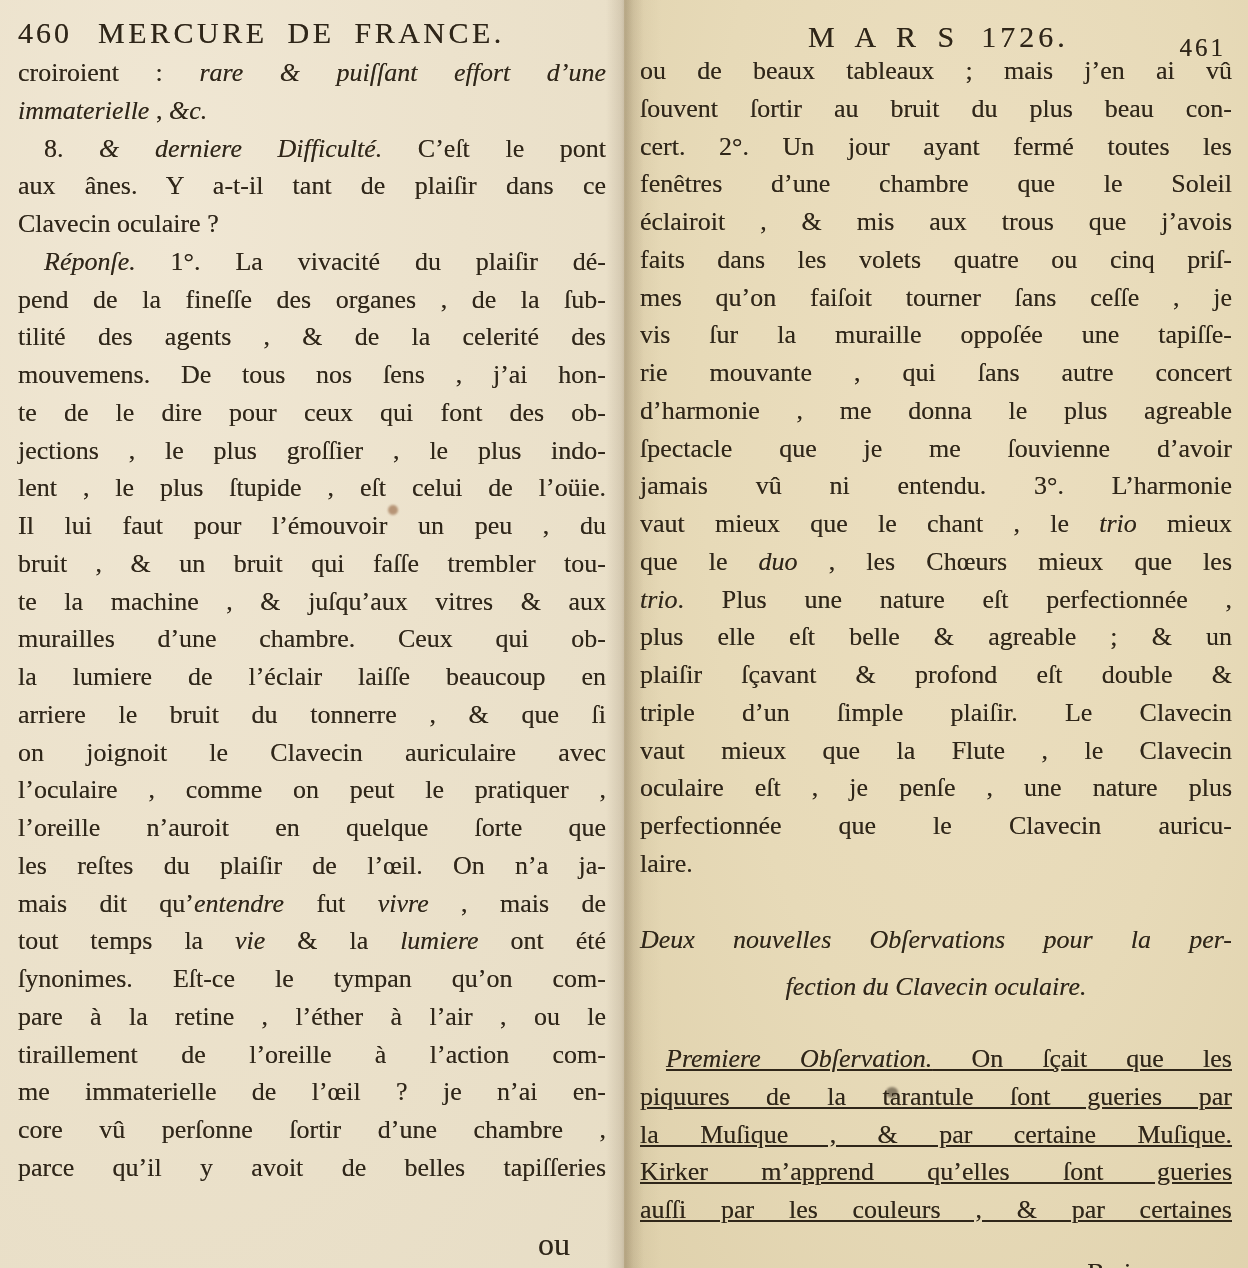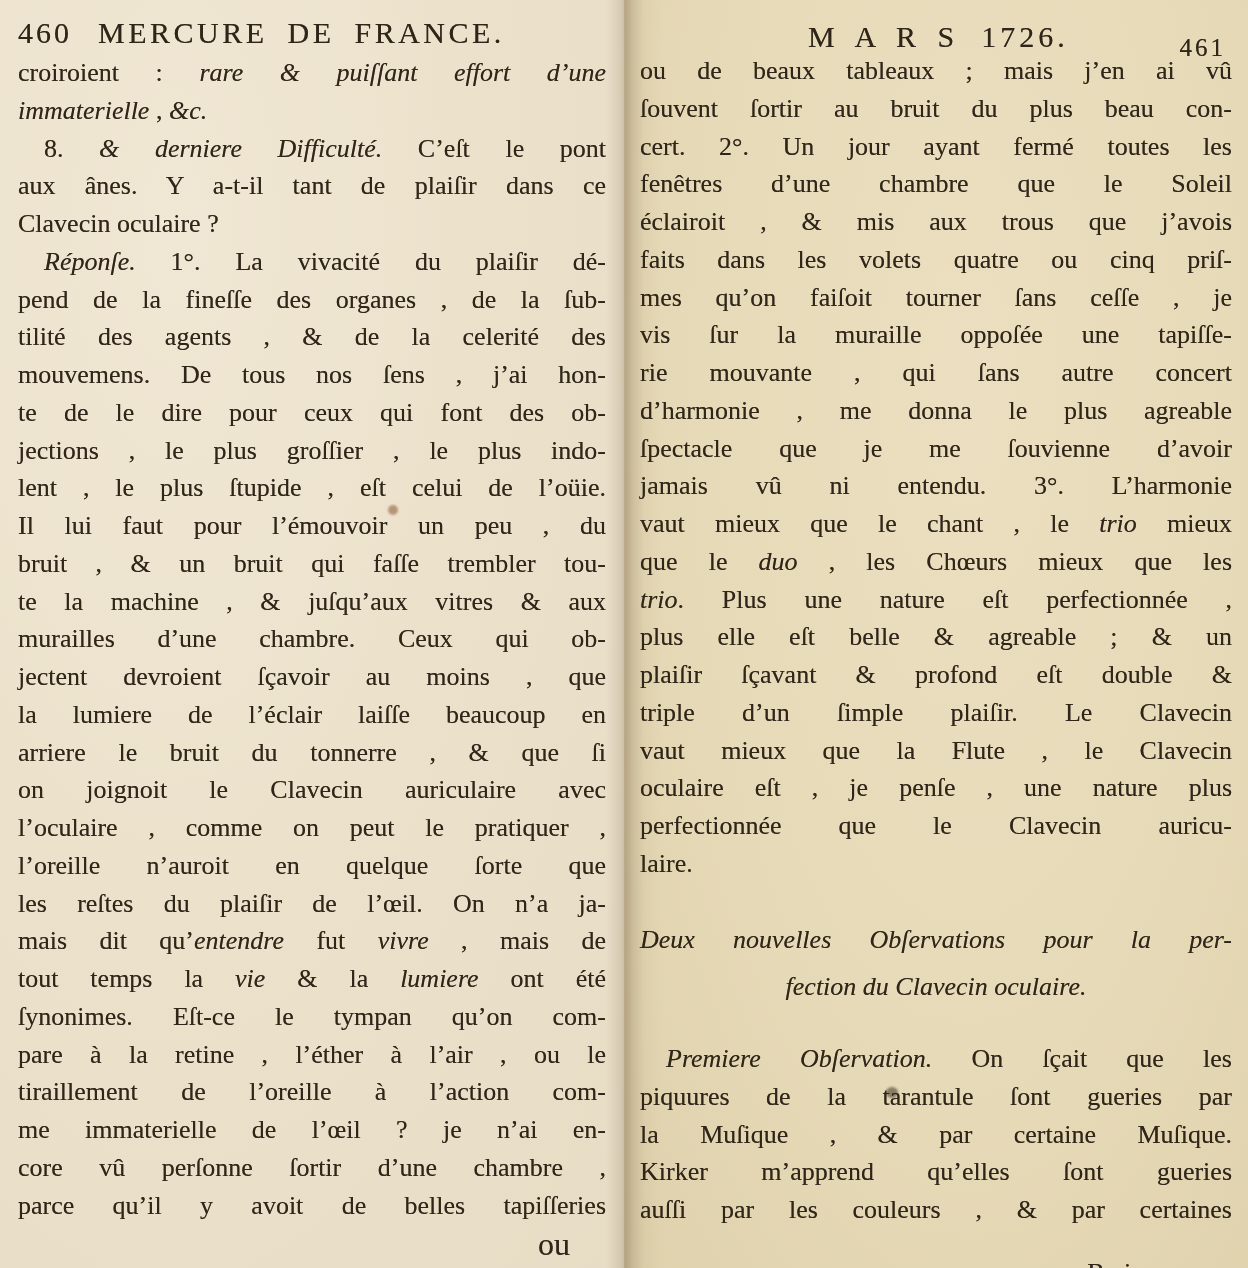--- a/index.html
+++ b/index.html
@@ -89,21 +89,21 @@
 
   
   .body, .heading {
     position: absolute;
     font-size: 26px;
     text-shadow: 0 0 0.5px rgba(47,38,25,0.55);
   }
   .left-body  { top: 54px;  left: 18px; width: 588px; }
   .right-body1{ top: 52px;  left: 16px; width: 592px; }
   .heading    { top: 916px; left: 16px; width: 592px; }
-  .right-body2{ top: 1040px; left: 16px; width: 592px; }
+  .right-body2{ top: 1040px; left: 16px; width: 592px; text-decoration: underline; }
 
   .line {
     line-height: 37.75px;
     height: 37.75px;
     text-align: justify;
     text-align-last: justify;
     white-space: normal;
     overflow: visible;
   }
   .heading .line {
@@ -174,21 +174,20 @@
         <div class="line"><span>pend de la fineſſe des organes , de la ſub-</span></div>
         <div class="line"><span>tilité des agents , &amp; de la celerité des</span></div>
         <div class="line"><span>mouvemens. De tous nos ſens , j’ai hon-</span></div>
         <div class="line"><span>te de le dire pour ceux qui font des ob-</span></div>
         <div class="line"><span>jections , le plus groſſier , le plus indo-</span></div>
         <div class="line"><span>lent , le plus ſtupide , eſt celui de l’oüie.</span></div>
         <div class="line"><span>Il lui faut pour l’émouvoir un peu , du</span></div>
         <div class="line"><span>bruit , &amp; un bruit qui faſſe trembler tou-</span></div>
         <div class="line"><span>te la machine , &amp; juſqu’aux vitres &amp; aux</span></div>
         <div class="line"><span>murailles d’une chambre. Ceux qui ob-</span></div>
-        <div class="line"><span>jectent devroient ſçavoir au moins , que</span></div>
         <div class="line"><span>la lumiere de l’éclair laiſſe beaucoup en</span></div>
         <div class="line"><span>arriere le bruit du tonnerre , &amp; que ſi</span></div>
         <div class="line"><span>on joignoit le Clavecin auriculaire avec</span></div>
         <div class="line"><span>l’oculaire , comme on peut le pratiquer ,</span></div>
         <div class="line"><span>l’oreille n’auroit en quelque ſorte que</span></div>
         <div class="line"><span>les reſtes du plaiſir de l’œil. On n’a ja-</span></div>
         <div class="line"><span>mais dit qu’</span><span class="italic">entendre</span><span> fut </span><span class="italic">vivre</span><span> , mais de</span></div>
         <div class="line"><span>tout temps la </span><span class="italic">vie</span><span> &amp; la </span><span class="italic">lumiere</span><span> ont été</span></div>
         <div class="line"><span>ſynonimes. Eſt-ce le tympan qu’on com-</span></div>
         <div class="line"><span>pare à la retine , l’éther à l’air , ou le</span></div>

